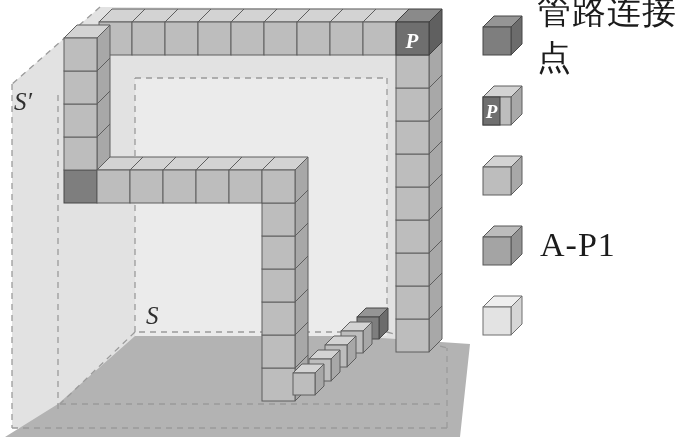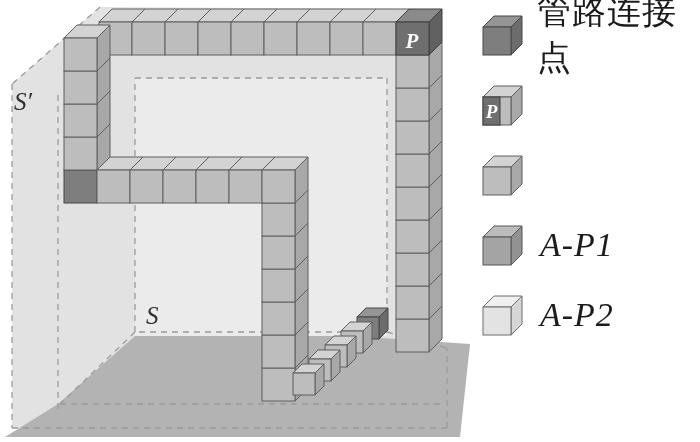--- a/index.html
+++ b/index.html
@@ -11,21 +11,21 @@
                  font-size:25px; fill:#2e2e2e; }
   .p-label { font-family:"Liberation Serif", serif; font-style:italic; font-weight:bold;
              font-size:21px; fill:#ffffff; }
   .aux-p-label { font-family:"Liberation Serif", serif; font-style:italic; font-weight:bold;
                  font-size:19px; fill:#ffffff; }
   .legend { position:absolute; left:480px; top:0; width:220px;
             display:flex; flex-direction:column; }
   .legend-row { display:flex; align-items:center; height:70px; gap:14px; }
   .legend-label { font-size:34px; color:#1c1c1c; letter-spacing:1px;
                   font-family:"Liberation Serif","DejaVu Sans",serif; }
-  .legend-label.italic { font-style:italic; }
+  .legend-label.italic { }
 </style>
 </head>
 <body>
 
 <div class="stage">
 
   <svg id="scene-svg" width="700" height="442" viewBox="0 0 700 442">
     <g id="bg-layer">
         <polygon points="100,7 12,84 12,428 440,428 440,9" fill="#e2e2e2"></polygon>
         <rect x="135" y="78" width="252" height="258" fill="#ebebeb"></rect>
@@ -223,17 +223,16 @@
           <rect x="3" y="15" width="28" height="28" fill="#a4a4a4" stroke="#575757" stroke-width="1"></rect>
         </svg>
       <span class="legend-label italic">A-P1</span>
     </div>
     <div class="legend-row">
       <svg class="legend-cube" width="46" height="46">
           <polygon points="3,15 31,15 42,4 14,4" fill="#efefef" stroke="#6f6f6f" stroke-width="1"></polygon>
           <polygon points="31,15 42,4 42,32 31,43" fill="#d6d6d6" stroke="#6f6f6f" stroke-width="1"></polygon>
           <rect x="3" y="15" width="28" height="28" fill="#e3e3e3" stroke="#6f6f6f" stroke-width="1"></rect>
         </svg>
-      <span class="legend-label italic">A-P2</span>
     </div>
   </div>
 
 </div>
 
 </body></html>

